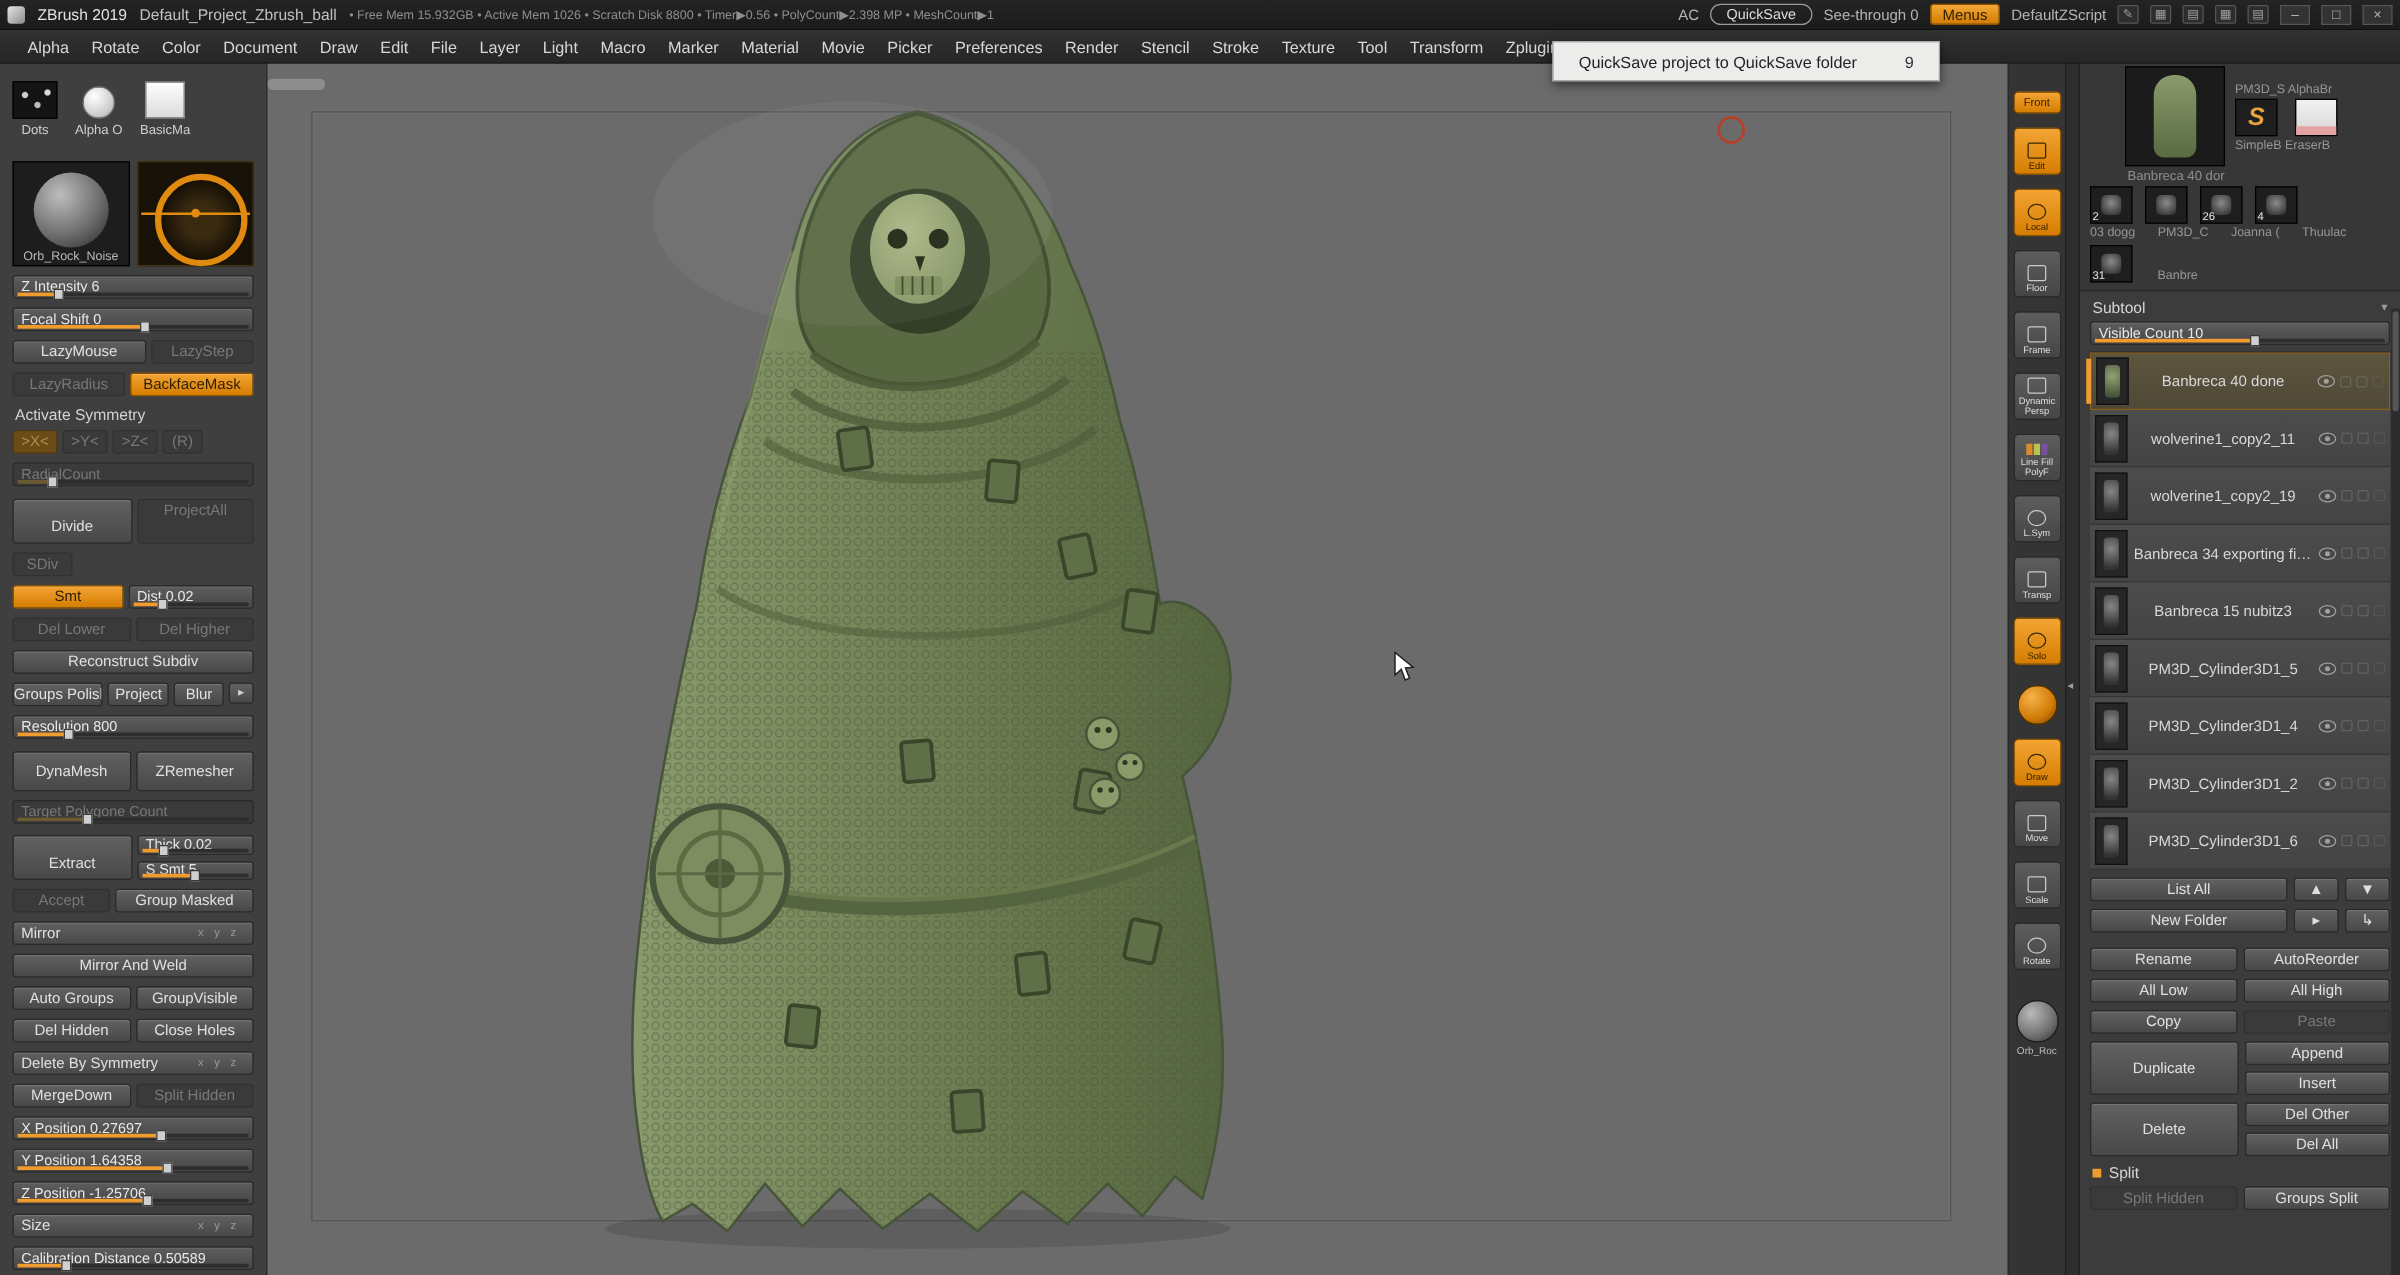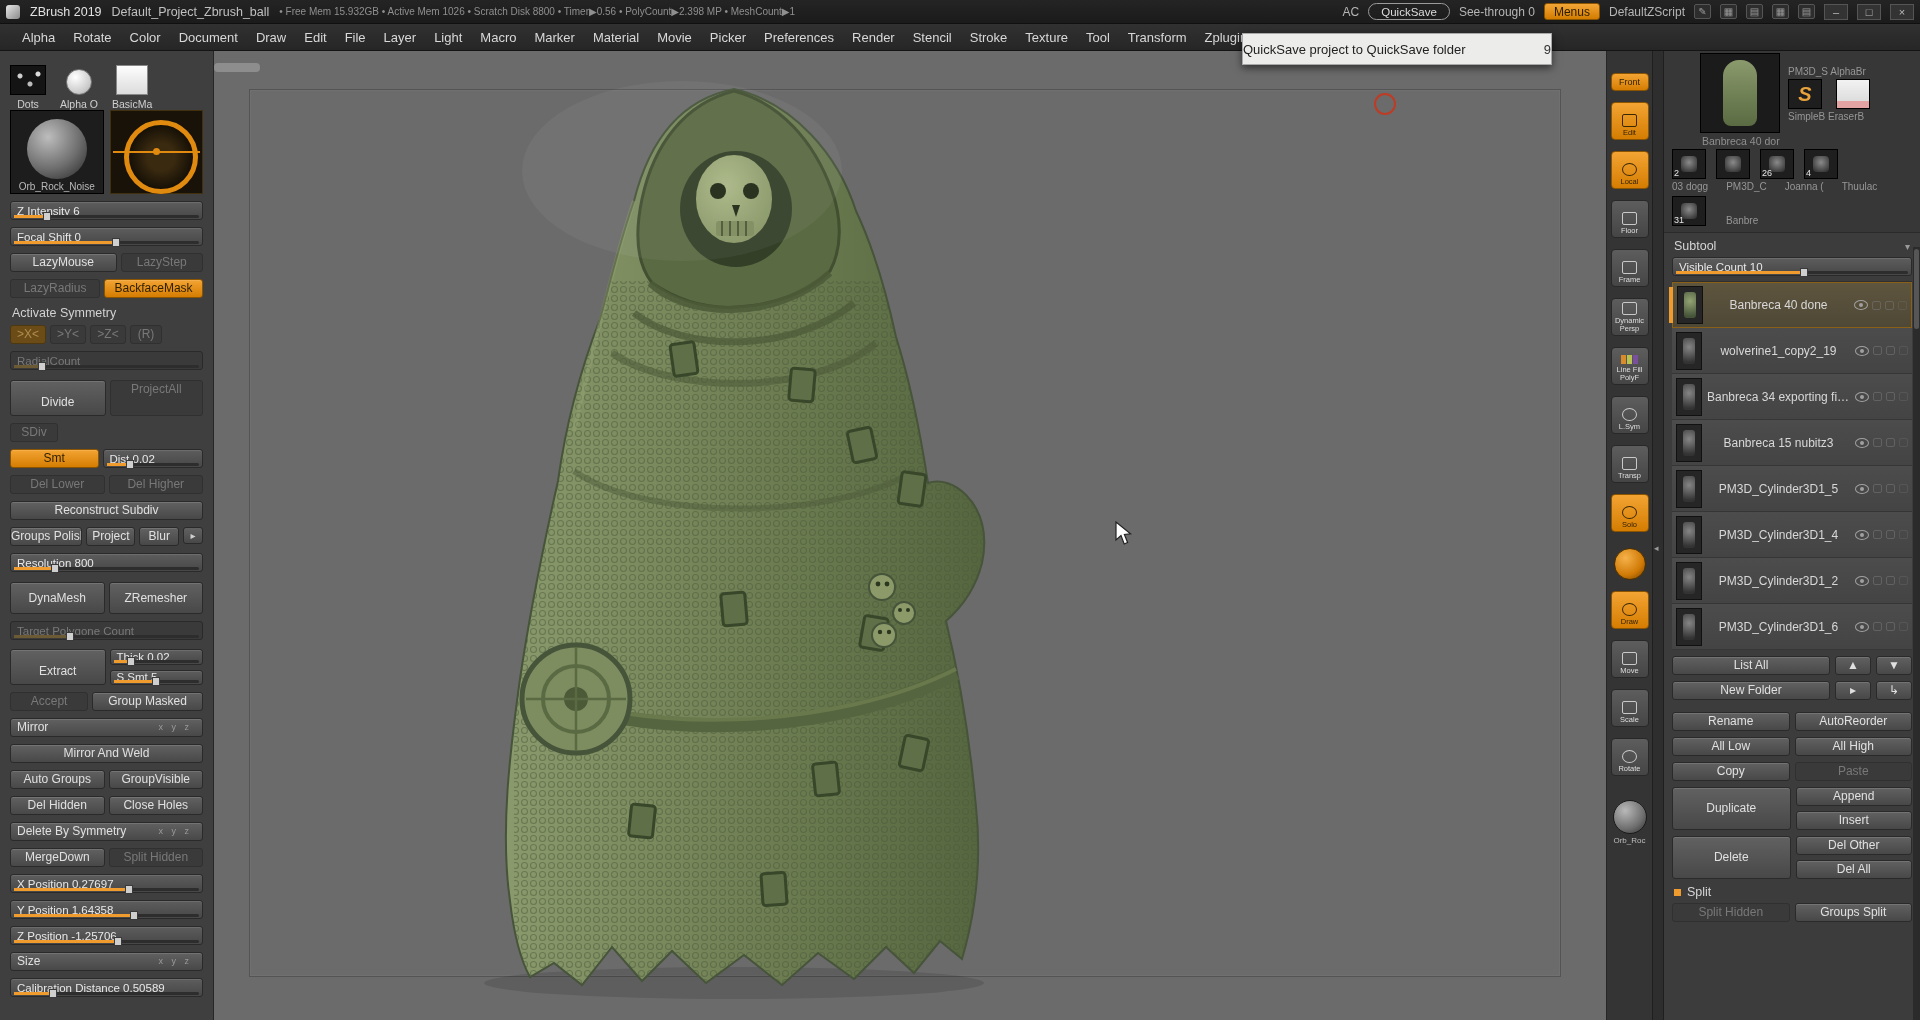--- a/index.html
+++ b/index.html
@@ -68,21 +68,21 @@
   .picker { display:flex; flex-direction:column; align-items:center; gap:3px; }
   .plabel { font-size:10.5px; color:#cfcfcf; }
   .dots-thumb { width:36px; height:30px; background:#141414; border:1px solid #000; position:relative; }
   .dots-thumb::before { content:""; position:absolute; inset:0;
     background: radial-gradient(circle 2px at 9px 10px,#cfcfcf 0 2px,transparent 3px),
                 radial-gradient(circle 2px at 19px 18px,#bdbdbd 0 2px,transparent 3px),
                 radial-gradient(circle 2px at 27px 8px,#dcdcdc 0 2px,transparent 3px); }
   .circle-thumb { width:26px; height:26px; border-radius:50%;
     background:radial-gradient(circle at 35% 30%, #ffffff, #c9c9c9 70%, #9a9a9a); border:1px solid #777; }
   .mat-thumb { width:32px; height:30px; background:linear-gradient(#fdfdfd,#dcdcdc); border:1px solid #888; }
-  .bigthumb-row { display:flex; gap:6px; margin-top:0; }
+  .bigthumb-row { display:flex; gap:6px; margin-top:19px; }
   .bigthumb { width:94px; height:84px; background:#1d1d1d; border:1px solid #000; position:relative; }
   .sphere-thumb::before { content:""; position:absolute; left:16px; top:8px; width:60px; height:60px;
     border-radius:50%; background:radial-gradient(circle at 35% 30%, #bdbdbd, #6f6f6f 55%, #2c2c2c 95%); }
   .bt-label { position:absolute; bottom:1px; left:0; right:0; text-align:center; font-size:10px; color:#b9b9b9; }
   .ring-thumb { border:1px solid #42300e; background:#181208; }
   .ring-thumb::before { content:""; position:absolute; left:13px; top:9px; width:64px; height:64px;
     border-radius:50%; border:5px solid #e08a10;
     background:radial-gradient(circle,#3a2a10 0 30%,#161006 70%); }
   .ring-thumb::after { content:""; position:absolute; left:2px; right:2px; top:40px; height:2px; background:#e08a10; }
   .ring-dot { position:absolute; left:42px; top:37px; width:7px; height:7px; border-radius:50%; background:#e08a10; }
@@ -178,21 +178,21 @@
   .rp-row { display:flex; gap:5px; margin-top:6px; }
   .rp-col { display:flex; flex-direction:column; gap:5px; flex:1; }
   .btn.h2 { height:43px; line-height:41px; }
 
   .rp-scroll { position:absolute; right:0; top:196px; bottom:0; width:7px; background:#2b2b2b; }
   .rp-scroll i { position:absolute; top:2px; left:1px; width:5px; height:80px; background:#565656; border-radius:3px; }
 
   
   .tooltip { position:absolute; left:1242px; top:33px; width:310px; height:32px;
     background:#ececea; border:1px solid #a8a8a8; box-shadow:0 3px 8px rgba(0,0,0,.55);
-    display:flex; align-items:center; justify-content:space-between; padding:0 0;
+    display:flex; align-items:center; justify-content:space-between; padding:0 20px;
     font-size:13px; color:#222; z-index:50; }
   .tooltip .key { color:#333; }
 </style>
 </head>
 <body>
 
 <header class="titlebar">
   <div class="tb-left">
     <span class="logo"></span>
     <span class="tb-app">ZBrush 2019</span>
@@ -699,20 +699,32 @@
           <span class="eye">
               <i></i>
             </span>
           <span class="mini"></span>
           <span class="mini"></span>
           <span class="mini dimmer"></span>
         </span>
       </div>
       <div class="st-row">
         <span class="st-thumb"></span>
+        <span class="st-name ellipsis">wolverine1_copy2_11</span>
+        <span class="st-icons">
+            <span class="eye">
+              <i></i>
+            </span>
+            <span class="mini"></span>
+            <span class="mini"></span>
+            <span class="mini dimmer"></span>
+          </span>
+      </div>
+      <div class="st-row">
+        <span class="st-thumb"></span>
         <span class="st-name ellipsis">wolverine1_copy2_19</span>
         <span class="st-icons">
             <span class="eye">
               <i></i>
             </span>
             <span class="mini"></span>
             <span class="mini"></span>
             <span class="mini dimmer"></span>
           </span>
       </div>

